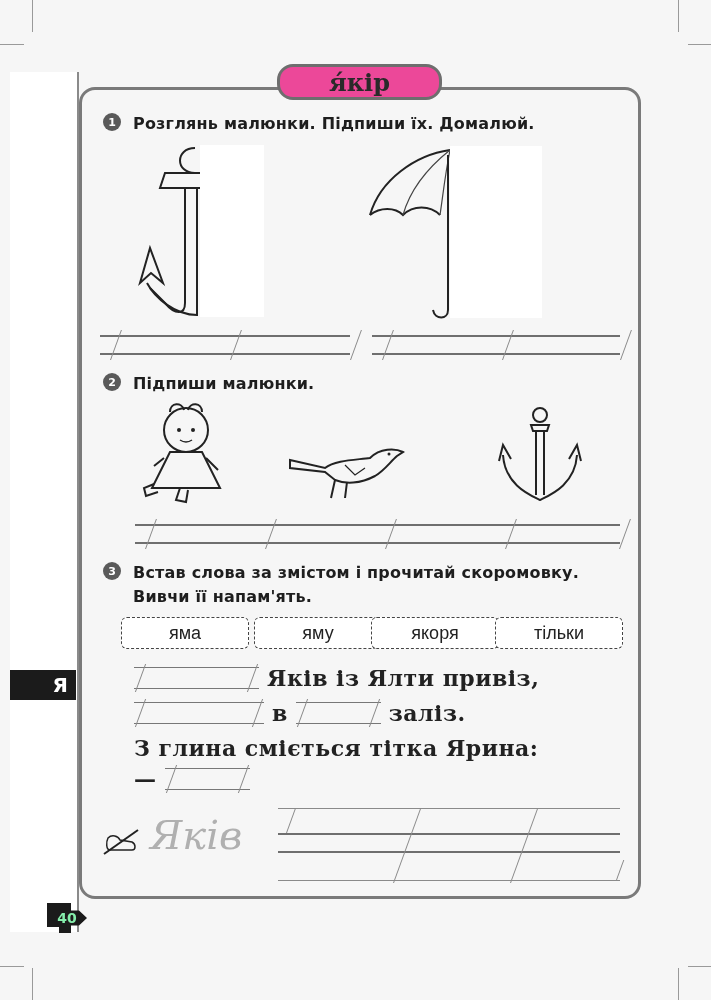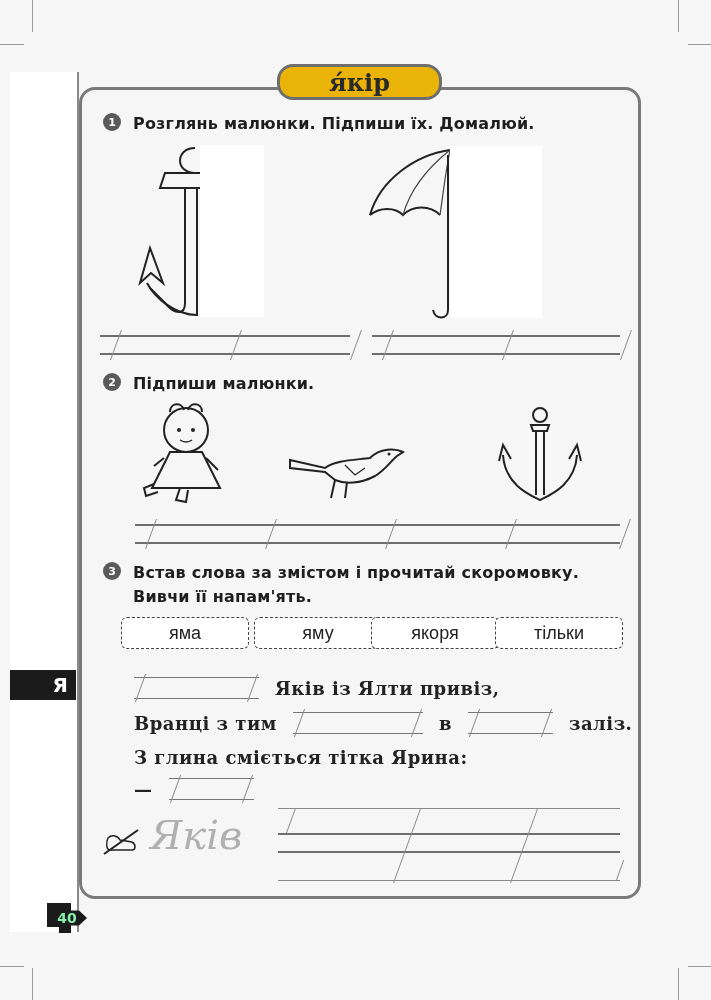--- a/index.html
+++ b/index.html
@@ -21,21 +21,21 @@
     font-family: "DejaVu Sans", sans-serif; font-weight: bold; font-size: 20px;
     display: flex; align-items: center; justify-content: flex-end; padding-right: 8px; box-sizing: border-box;
   }
   .frame {
     position: absolute; left: 79px; top: 87px; width: 562px; height: 812px;
     border: 3px solid #7a7a7a; border-radius: 16px; box-sizing: border-box;
     background: #f6f6f6;
   }
   .title-pill {
     position: absolute; left: 277px; top: 64px; width: 165px; height: 36px;
-    border: 3px solid #6e6e6e; border-radius: 16px; background: #eab308;
+    border: 3px solid #6e6e6e; border-radius: 16px; background: #ec4899;
     box-sizing: border-box; display: flex; align-items: center; justify-content: center;
     font-family: "DejaVu Serif", serif; font-weight: bold; font-size: 24px; color: #2a2a2a;
   }
   .task {
     position: absolute; display: flex; align-items: flex-start; gap: 12px;
     font-family: "DejaVu Sans", sans-serif; font-size: 16px; font-weight: bold; color: #1e1e1e;
   }
   .task-num {
     width: 18px; height: 18px; border-radius: 50%; background: #5a5a5a; color: #fff;
     font-size: 11px; font-weight: bold; display: flex; align-items: center; justify-content: center; flex: 0 0 auto; margin-top: 1px;
@@ -46,22 +46,22 @@
   .lines .sl { position: absolute; width: 1px; height: 30px; background: #8a8a8a; transform: skewX(-20deg); transform-origin: bottom left; }
   .pic { position: absolute; }
   .whiteout { position: absolute; background: #ffffff; }
   .word-box {
     position: absolute; top: 617px; height: 32px; width: 128px;
     border: 1.5px dashed #444; border-radius: 6px; background: #fff;
     display: flex; align-items: center; justify-content: center;
     font-family: Liberation Sans, sans-serif; font-size: 18px; color: #222; box-sizing: border-box;
   }
   .poem-line {
-    position: absolute; left: 134px; font-family: "DejaVu Serif", serif; font-size: 18px; font-weight: bold; color: #222;
-    display: flex; align-items: center; gap: 16px; white-space: nowrap; letter-spacing: 0.5px; margin-top: 12px;
+    position: absolute; left: 134px; font-family: "DejaVu Serif", serif; font-size: 22px; font-weight: bold; color: #222;
+    display: flex; align-items: center; gap: 8px; white-space: nowrap; letter-spacing: 0.5px;
   }
   .blank {
     display: inline-block; position: relative; height: 22px; border-top: 1.5px solid #777; border-bottom: 1.5px solid #777; box-sizing: border-box;
   }
   .blank::before {
     content: ""; position: absolute; left: 6px; top: -4px; width: 1px; height: 28px; background: #888; transform: skewX(-20deg);
   }
   .blank::after {
     content: ""; position: absolute; right: 6px; top: -4px; width: 1px; height: 28px; background: #888; transform: skewX(-20deg);
   }
@@ -180,21 +180,20 @@
 <div class="word-box" style="left:121px;">яма</div>
 <div class="word-box" style="left:254px;">яму</div>
 <div class="word-box" style="left:371px;">якоря</div>
 <div class="word-box" style="left:495px;">тільки</div>
 
 <div class="poem-line" style="top:665px;">
   <span class="blank" style="width:125px;"></span>
   <span>Яків із Ялти привіз,</span>
 </div>
 <div class="poem-line" style="top:700px;">
-  <span>Вранці з тим</span>
   <span class="blank" style="width:130px;"></span>
   <span>в</span>
   <span class="blank" style="width:85px;"></span>
   <span>заліз.</span>
 </div>
 <div class="poem-line" style="top:735px;">
   <span>З глина сміється тітка Ярина:</span>
 </div>
 <div class="poem-line" style="top:766px;">
   <span>—</span>

